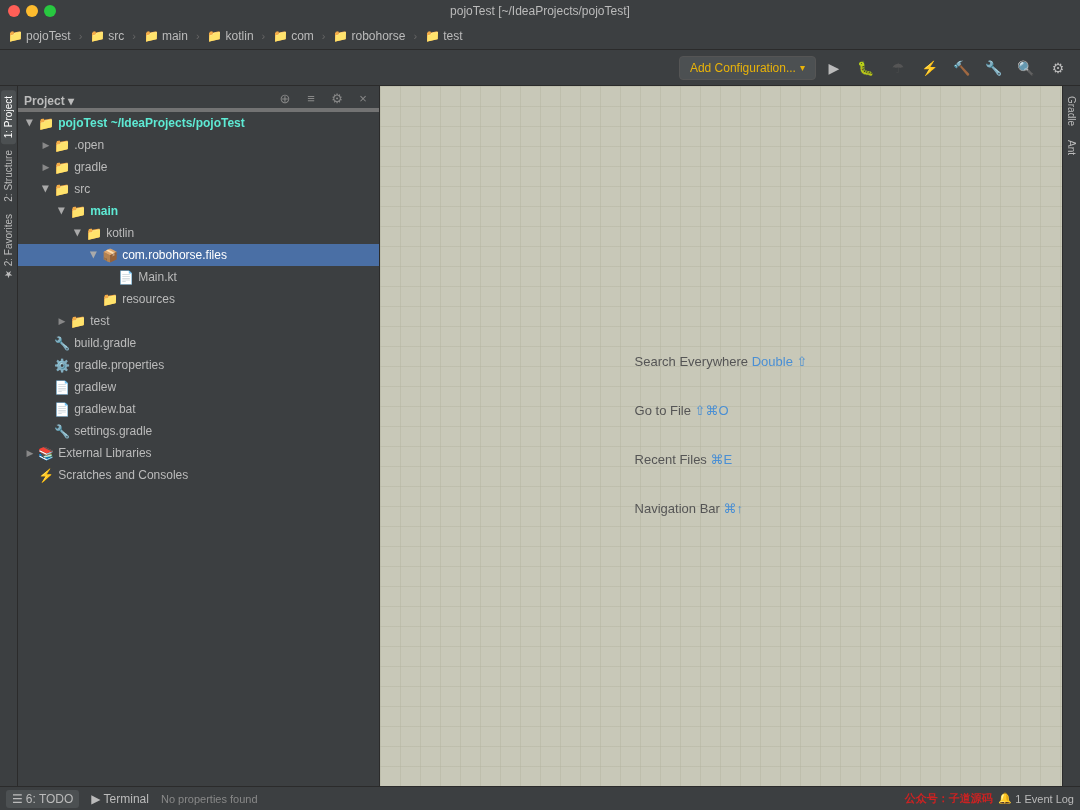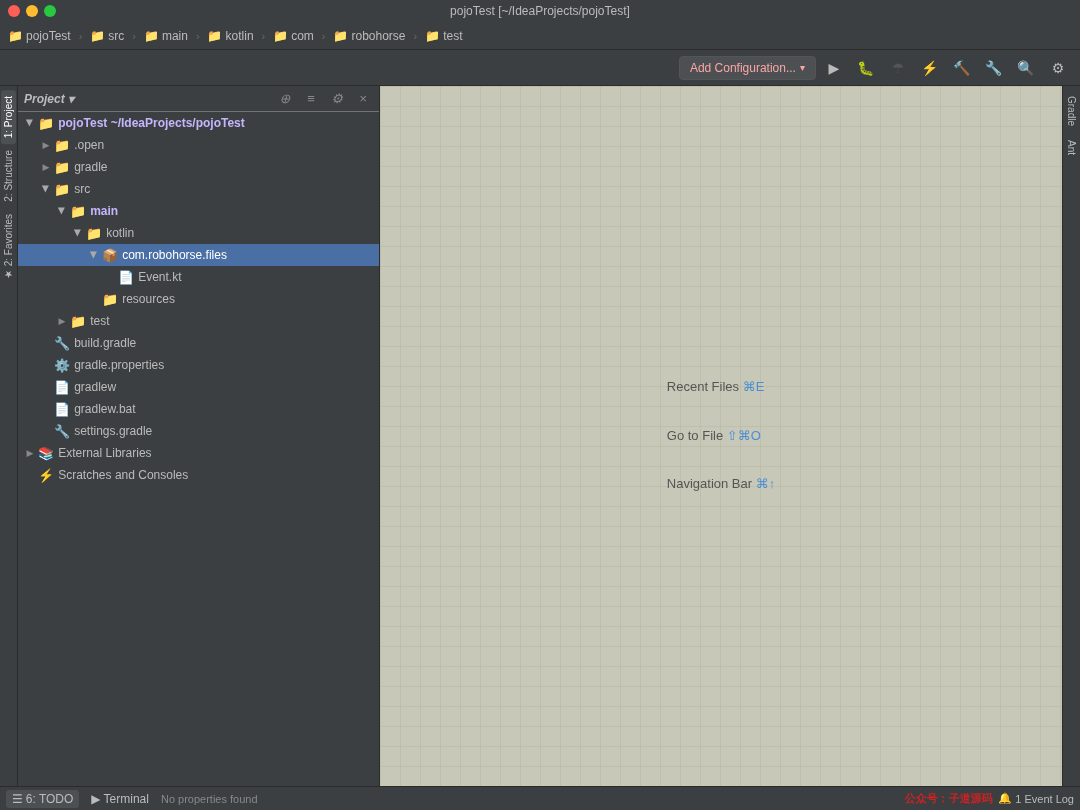--- a/index.html
+++ b/index.html
@@ -70,21 +70,21 @@
       color: #bbbbbb;
       cursor: pointer;
       border-radius: 3px;
       font-size: 14px;
     }
     .toolbar-btn.disabled { color: #555; cursor: default; }
     #add-config-btn {
       background: #4c5052;
       border: 1px solid #555;
       border-radius: 4px;
-      color: #fca5a5;
+      color: #eab308;
       padding: 4px 10px;
       font-size: 12px;
       cursor: pointer;
       display: flex;
       align-items: center;
       gap: 4px;
       white-space: nowrap;
     }
 
     
@@ -121,25 +121,24 @@
       width: 362px;
       background: #3c3f41;
       display: flex;
       flex-direction: column;
       border-right: 1px solid #2b2b2b;
     }
     #project-header {
       height: 26px;
       background: #3c3f41;
       display: flex;
-      align-items: center;
+      align-items: flex-end;
       padding: 0 6px;
       gap: 6px;
-      border-bottom: 1px solid #737373;
-      font-style: italic;
+      border-bottom: 4px solid #737373;
     }
     #project-header .panel-title {
       font-size: 12px;
       font-weight: bold;
       color: #bbbbbb;
       flex: 1;
     }
     #project-header .panel-icon-btn {
       width: 20px; height: 20px;
       display: flex; align-items: center; justify-content: center;
@@ -173,21 +172,21 @@
     .tree-item.selected { background: #4a6fa5; color: #fff; }
     .tree-item .indent { display: inline-block; }
     .tree-item .arrow {
       width: 12px; height: 12px;
       display: inline-flex; align-items: center; justify-content: center;
       font-size: 9px; color: #888;
     }
     .tree-item .arrow.open { transform: rotate(90deg); color: #aaa; }
     .tree-item .icon { font-size: 13px; margin-right: 2px; }
     .tree-item .label { font-size: 12px; }
-    .tree-item.bold .label { font-weight: bold; color: #c4b5fd; }
+    .tree-item.bold .label { font-weight: bold; color: #5eead4; }
 
     
     #editor-area {
       flex: 1;
       background: #c8c8b8;
       background-image:
         linear-gradient(rgba(180,180,160,0.5) 1px, transparent 1px),
         linear-gradient(90deg, rgba(180,180,160,0.5) 1px, transparent 1px);
       background-size: 20px 20px;
       display: flex;
@@ -400,21 +399,21 @@
         <div class="tree-item selected">
           <span class="indent" style="width: 64px;"></span>
           <span class="arrow open">▶</span>
           <span class="icon">📦</span>
           <span class="label">com.robohorse.files</span>
         </div>
         <div class="tree-item">
           <span class="indent" style="width: 80px;"></span>
           <span class="arrow"></span>
           <span class="icon">📄</span>
-          <span class="label">Event.kt</span>
+          <span class="label">Main.kt</span>
         </div>
         <div class="tree-item">
           <span class="indent" style="width: 64px;"></span>
           <span class="arrow"></span>
           <span class="icon">📁</span>
           <span class="label">resources</span>
         </div>
         <div class="tree-item">
           <span class="indent" style="width: 32px;"></span>
           <span class="arrow">▶</span>
@@ -462,24 +461,27 @@
           <span class="arrow"></span>
           <span class="icon">⚡</span>
           <span class="label">Scratches and Consoles</span>
         </div>
       </div>
   </div>
 
   <div id="editor-area">
     <div class="hints-container">
       <div class="editor-hint">
-        Recent Files <span class="shortcut">⌘E</span>
+        Search Everywhere <span class="shortcut">Double ⇧</span>
       </div>
       <div class="editor-hint">
         Go to File <span class="shortcut">⇧⌘O</span>
+      </div>
+      <div class="editor-hint">
+        Recent Files <span class="shortcut">⌘E</span>
       </div>
       <div class="editor-hint">
         Navigation Bar <span class="shortcut">⌘↑</span>
       </div>
     </div>
   </div>
 
   <div id="right-tabs">
     <span class="right-tab-btn">Gradle</span>
     <span class="right-tab-btn">Ant</span>

